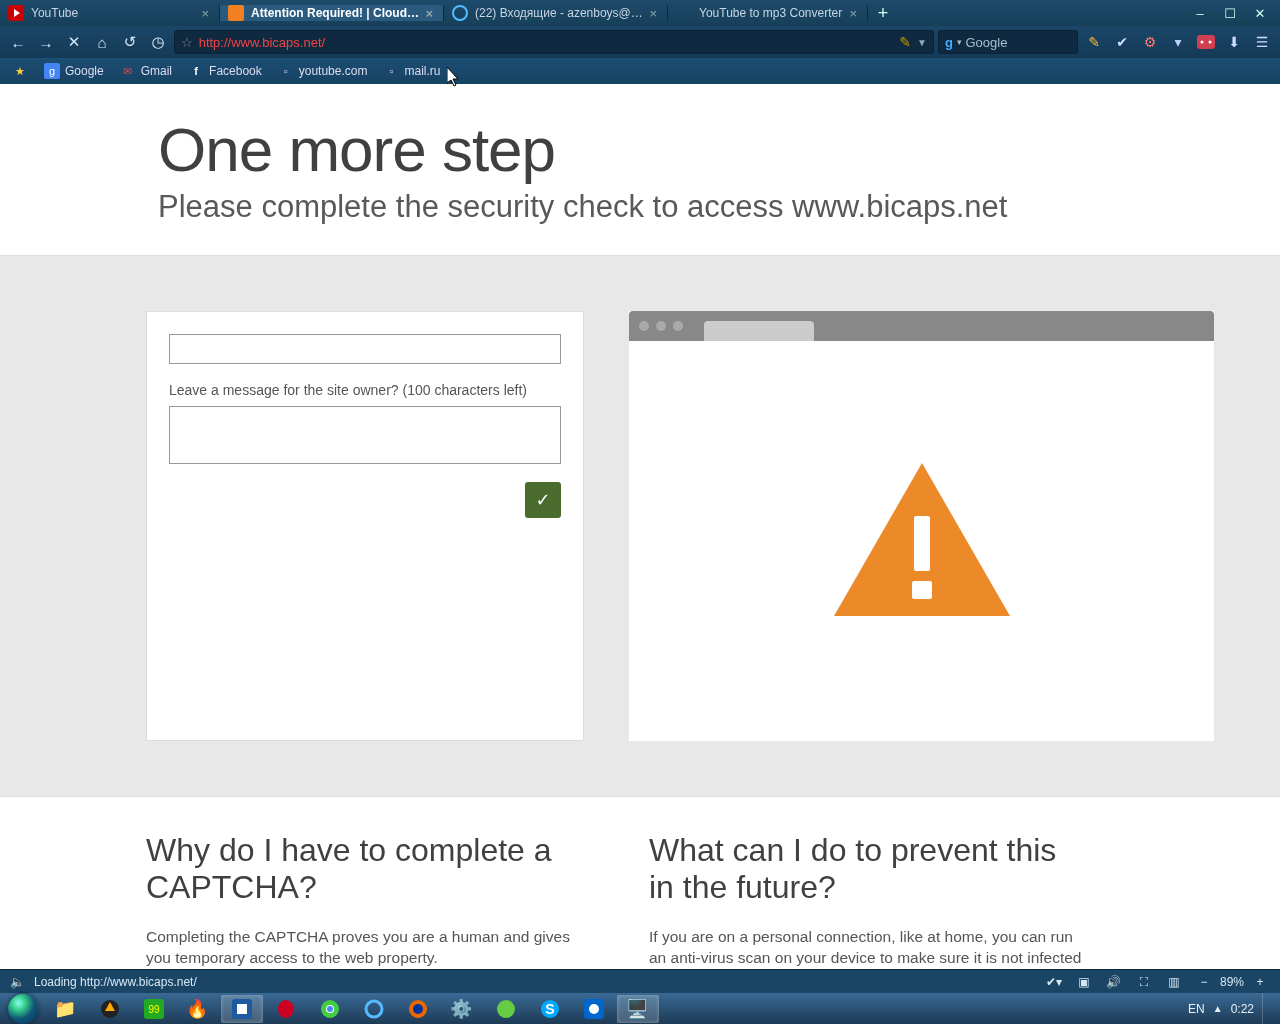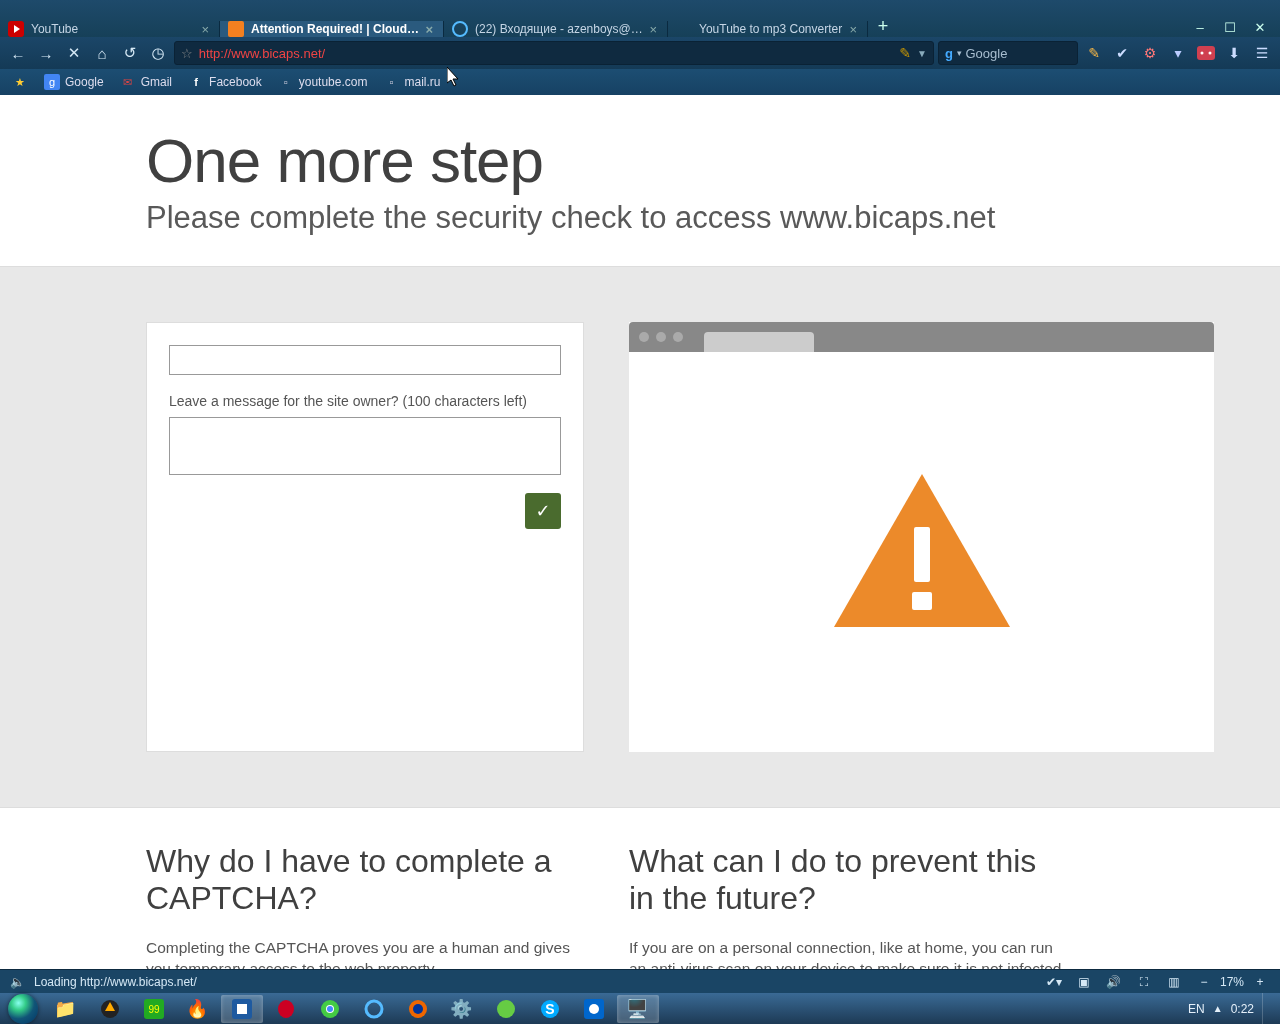--- a/index.html
+++ b/index.html
@@ -1,20 +1,20 @@
 <!DOCTYPE html>
 <html><head>
 <meta charset="utf-8">
 <style>
 * { box-sizing: border-box; margin: 0; padding: 0; }
 html, body { width: 1280px; height: 1024px; overflow: hidden; font-family: Arial, sans-serif; }
 body { background: #1a3a5a; display: flex; flex-direction: column; }
 
 
-.tabbar { height: 37px; background: linear-gradient(#1e4a6b, #164058); display: flex; align-items: flex-end; }
+.tabbar { height: 26px; background: linear-gradient(#1e4a6b, #164058); display: flex; align-items: center; }
 .tab { display: flex; align-items: center; padding: 0 10px 0 8px; min-width: 220px; max-width: 224px; border-right: 1px solid #0a2a40; color: #c5d5e5; font-size: 12px; position: relative; cursor: pointer; }
 .tab.active { background: #2a5a7e; color: #fff; font-weight: bold; }
 .tab .favi { width: 16px; height: 16px; margin-right: 7px; flex: none; }
 .tab .lbl { flex: 1; white-space: nowrap; overflow: hidden; text-overflow: ellipsis; }
 .tab .x { font-size: 13px; color: #8aa; margin-left: 6px; }
 .newtab { width: 30px; display: flex; align-items: center; justify-content: center; color: #cfe; font-size: 18px; cursor: pointer; }
 .windowctrl { margin-left: auto; display: flex; align-items: center; gap: 2px; padding-right: 6px; }
 .wbtn { width: 28px; height: 20px; display: flex; align-items: center; justify-content: center; color: #cfe; font-size: 13px; cursor: pointer; }
 
 .navbar { height: 32px; background: linear-gradient(#1b4668, #143a56); display: flex; align-items: center; padding: 0 6px; gap: 4px; }
@@ -32,40 +32,40 @@
 .bookbar { height: 26px; background: linear-gradient(rgba(30,80,120,.6), rgba(20,60,95,.6)), #1a4a6a; display: flex; align-items: center; padding: 0 6px; gap: 4px; }
 .bm { display: flex; align-items: center; gap: 5px; padding: 2px 6px; color: #dde; font-size: 12px; cursor: pointer; border-radius: 2px; }
 .bm .bi { width: 16px; height: 16px; display: flex; align-items: center; justify-content: center; font-size: 11px; }
 
 
 .viewport { flex: 1; position: relative; background: #fff; overflow: auto; }
 .viewport::-webkit-scrollbar { width: 17px; }
 .viewport::-webkit-scrollbar-track { background: #f0f0f0; }
 .viewport::-webkit-scrollbar-thumb { background: #c0c0c0; border: 1px solid #a0a0a0; }
 .page { min-height: 1100px; }
-.hero { padding: 30px 0 30px 0; }
+.hero { padding: 30px 0 30px 12px; }
 .wrap { max-width: 1070px; margin: 0 0 0 146px; }
 .h1 { font-size: 62px; font-weight: 300; color: #404040; letter-spacing: -1px; }
 .h2 { font-size: 31px; font-weight: 300; color: #595959; margin-top: 4px; }
 .band { background: #e8e8e8; border-top: 1px solid #ddd; border-bottom: 1px solid #ddd; padding: 55px 0; }
 .cols { display: flex; gap: 45px; margin-left: 146px; }
 .card { background: #fff; border: 1px solid #ddd; width: 438px; padding: 22px; }
 .flabel { font-size: 14px; color: #555; margin-bottom: 8px; }
 .inp { width: 100%; height: 30px; border: 1px solid #999; padding: 4px 6px; font-size: 14px; margin-bottom: 18px; }
 .ta { width: 100%; height: 58px; border: 1px solid #999; padding: 4px 6px; font-size: 14px; resize: none; }
 .submit { width: 36px; height: 36px; background: #4a6b2e; border: none; color: #fff; font-size: 18px; border-radius: 3px; float: right; margin-top: 14px; cursor: pointer; }
 .card::after { content: ""; display: block; clear: both; }
 .browbox { width: 585px; background: #fff; }
 .browhead { height: 30px; background: #888; border-radius: 4px 4px 0 0; display: flex; align-items: center; padding: 0 10px; gap: 7px; }
 .dot { width: 10px; height: 10px; border-radius: 50%; background: #aaa; }
 .faketab { width: 110px; height: 20px; background: #ccc; border-radius: 4px 4px 0 0; margin-left: 14px; align-self: flex-end; }
 .browbody { height: 400px; display: flex; align-items: center; justify-content: center; }
 .tri { position: relative; }
 .info { padding: 35px 0; }
-.infocols { display: flex; gap: 45px; margin-left: 146px; }
+.infocols { display: flex; gap: 65px; margin-left: 146px; }
 .col { width: 438px; }
 .col.w2 { width: 440px; }
 .qh { font-size: 32px; font-weight: 400; color: #404040; line-height: 1.15; margin-bottom: 20px; }
 .qp { font-size: 15.5px; color: #555; line-height: 1.4; }
 
 
 .status { height: 24px; background: #1a4565; border-top: 1px solid #0d2a40; display: flex; align-items: center; padding: 0 8px; color: #d5e8f5; font-size: 12px; }
 .status .sicon { width: 20px; display: flex; justify-content: center; }
 .status .stext { margin-left: 6px; flex: 1; }
 .status .sright { display: flex; align-items: center; gap: 6px; }
@@ -243,21 +243,21 @@
   <div class="sicon">🔈</div>
   <div class="stext">Loading http://www.bicaps.net/</div>
   <div class="sright">
     <div class="sbtn">✔▾</div>
     <div class="sbtn">▣</div>
     <div class="sbtn">🔊</div>
     <div class="sbtn">⛶</div>
     <div class="sbtn">▥</div>
     <div class="zoom">
       <div class="sbtn">−</div>
-      <span>17%</span>
+      <span>89%</span>
       <div class="sbtn">+</div>
     </div>
   </div>
 </div>
 
 <div class="taskbar">
   <div class="start">
       <div class="orb"></div>
     </div>
   <div class="tb">📁</div>

